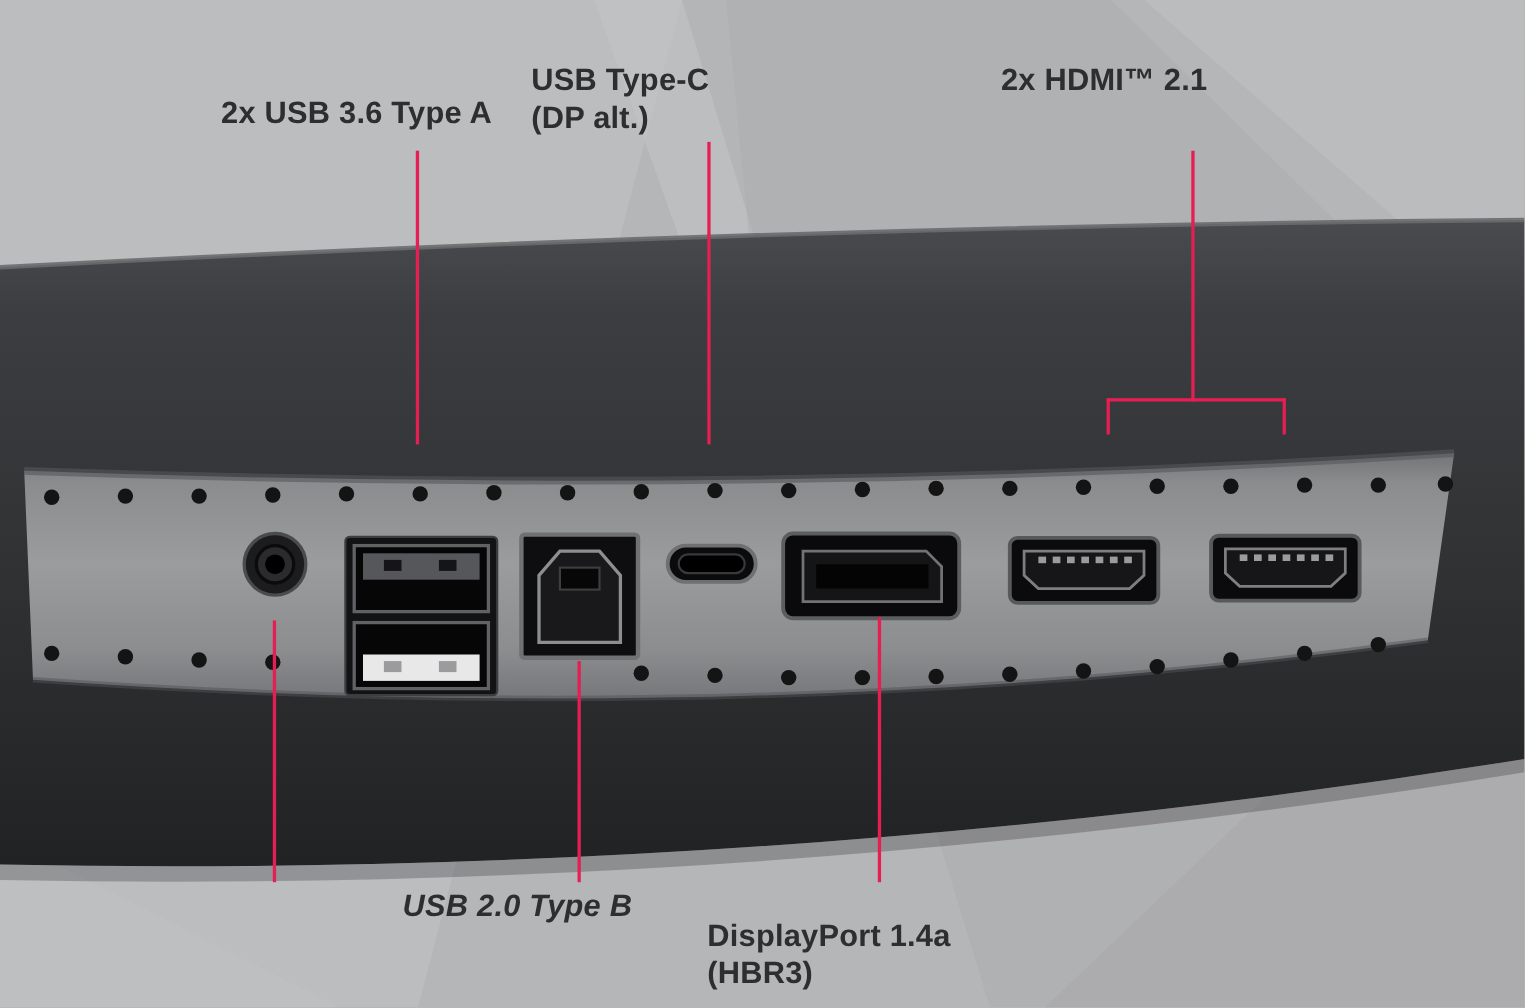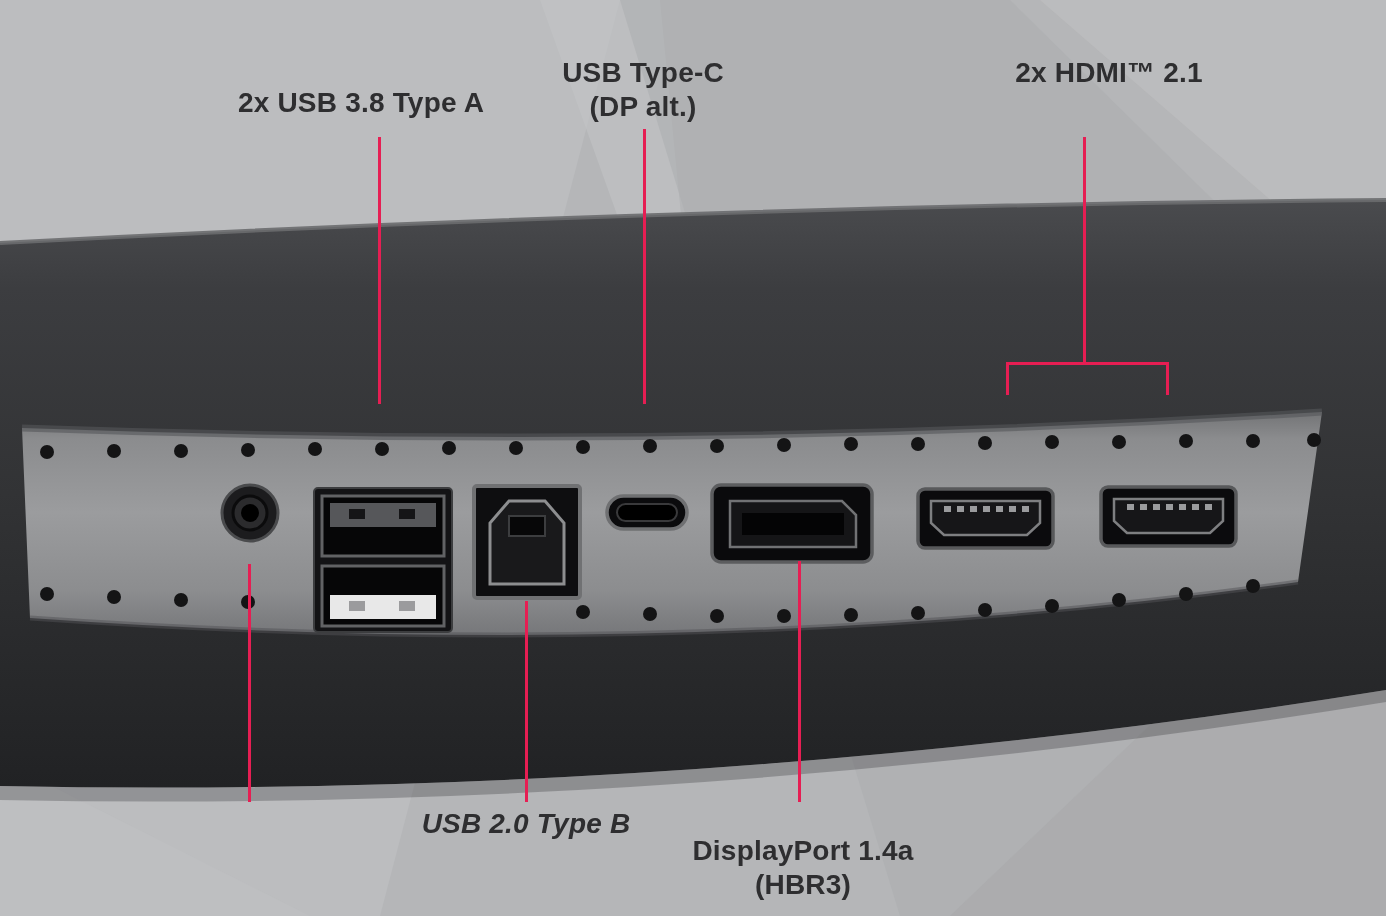--- a/index.html
+++ b/index.html
@@ -22,21 +22,21 @@
   }
   .callout{
     position:absolute;
     width:3px;
     background:var(--accent,#e61e53);
   }
   .callout.h{height:3px;}
   .label{
     position:absolute;
     width:320px;
-    text-align:center;
+    text-align:left;
     color:#2e2e30;
     font-size:28px;
     font-weight:700;
     line-height:34px;
     letter-spacing:.2px;
     white-space:nowrap;
   }
 </style>
 </head>
 <body>
@@ -177,27 +177,27 @@
   <div class="callout" style="left:643px;top:129px;height:275px;"></div>
   <div class="callout" style="left:1083px;top:137px;height:228px;"></div>
   <div class="callout h" style="left:1006px;top:362px;width:163px;"></div>
   <div class="callout" style="left:1006px;top:362px;height:33px;"></div>
   <div class="callout" style="left:1166px;top:362px;height:33px;"></div>
   <div class="callout" style="left:248px;top:564px;height:238px;"></div>
   <div class="callout" style="left:525px;top:601px;height:201px;"></div>
   <div class="callout" style="left:798px;top:561px;height:241px;"></div>
 
   <div class="label" style="left:201px;top:86px;">
-    <div>2x USB 3.8 Type A</div>
+    <div>2x USB 3.6 Type A</div>
   </div>
   <div class="label" style="left:483px;top:56px;">
     <div>USB Type-C</div>
     <div>(DP alt.)</div>
   </div>
-  <div class="label" style="left:949px;top:56px;">
+  <div class="label" style="left:910px;top:56px;">
     <div>2x HDMI™ 2.1</div>
   </div>
 
   <div class="label" style="left:366px;top:807px;font-style:italic;">
     <div>USB 2.0 Type B</div>
   </div>
   <div class="label" style="left:643px;top:815px;margin-top:19px;">
     <div>DisplayPort 1.4a</div>
     <div>(HBR3)</div>
   </div>

